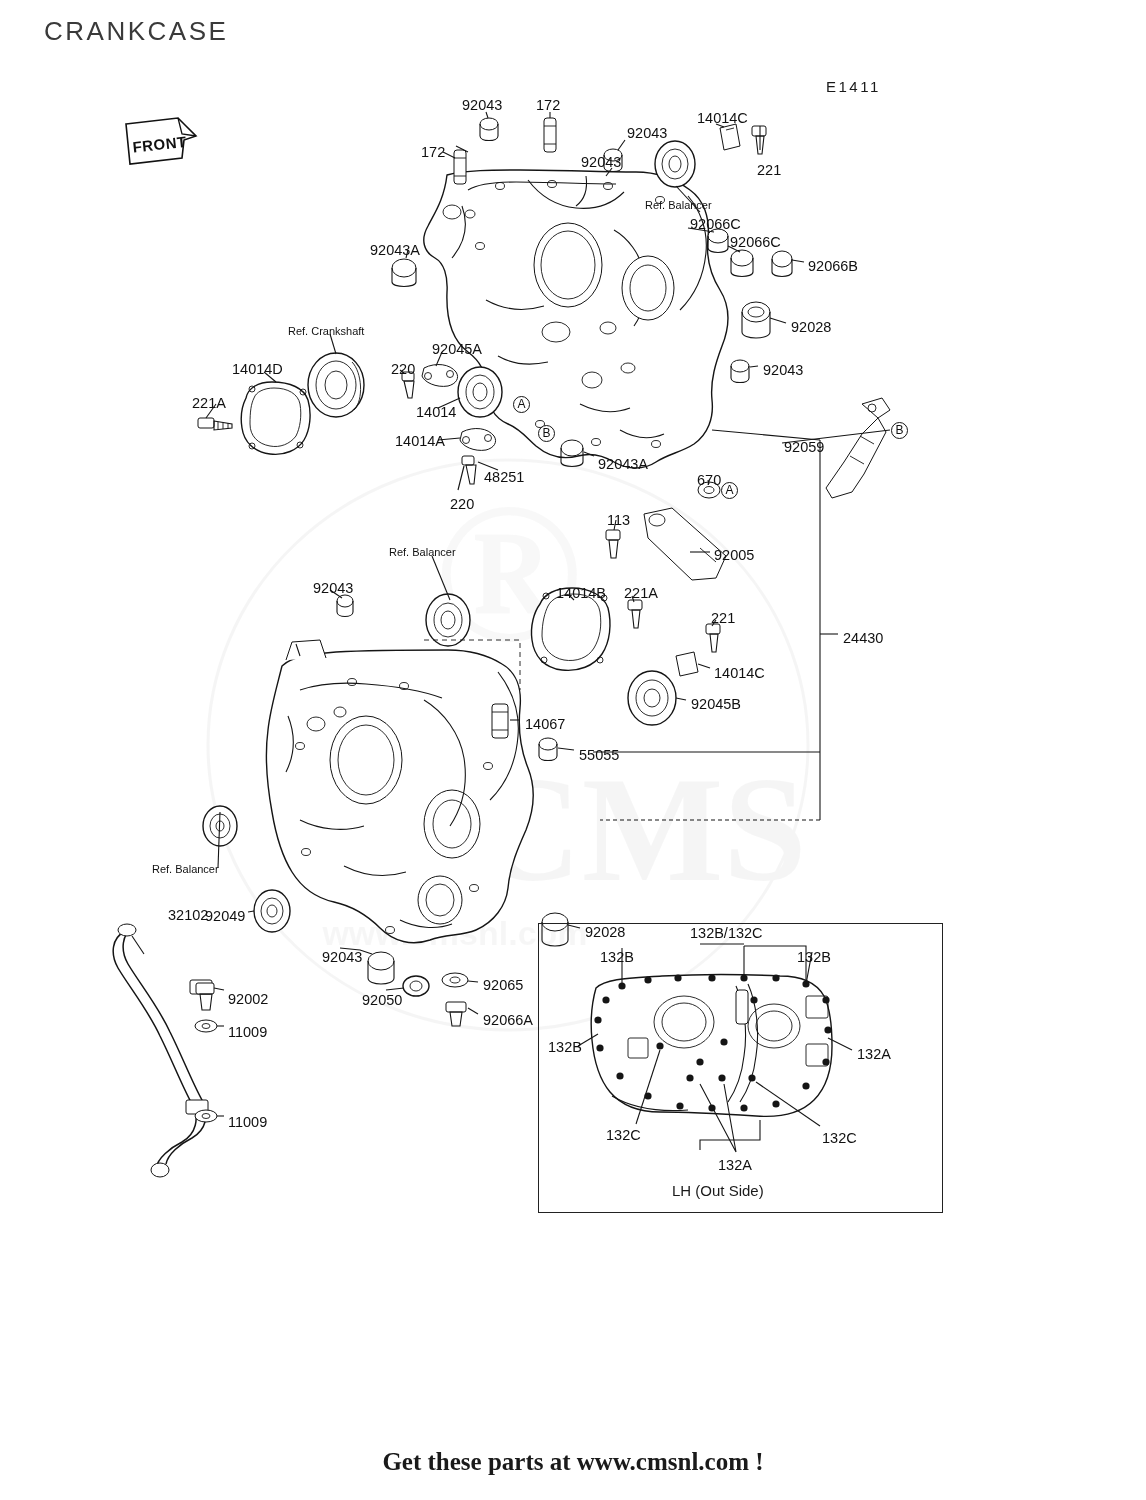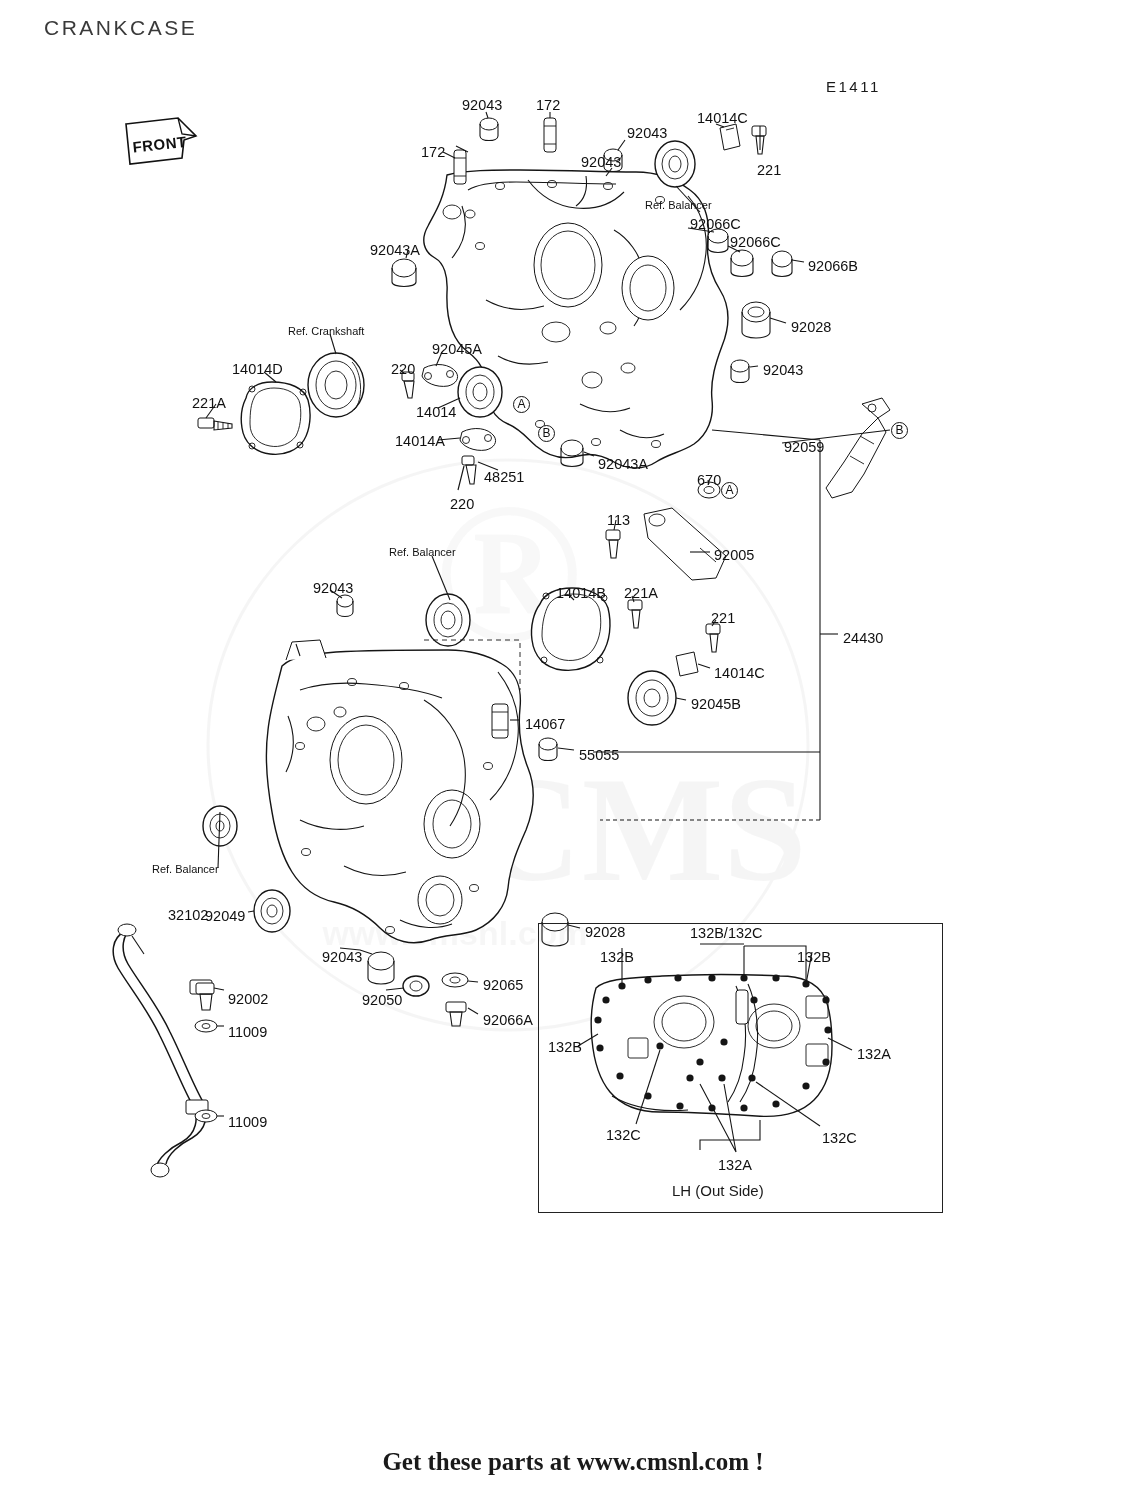--- a/index.html
+++ b/index.html
@@ -9,21 +9,21 @@
     height: 1500px;
     background: #ffffff;
     font-family: "Liberation Sans", sans-serif;
     color: #1a1a1a;
     position: relative;
     overflow: hidden;
   }
   #page-title {
     position: absolute;
     left: 44px; top: 16px;
-    font-size: 21px;
+    font-size: 26px;
     letter-spacing: 2.5px;
     color: #3a3a3a;
     font-weight: 400;
   }
   #diagram-code {
     position: absolute;
     left: 826px; top: 78px;
     font-size: 15px;
     letter-spacing: 2.5px;
     color: #1a1a1a;

